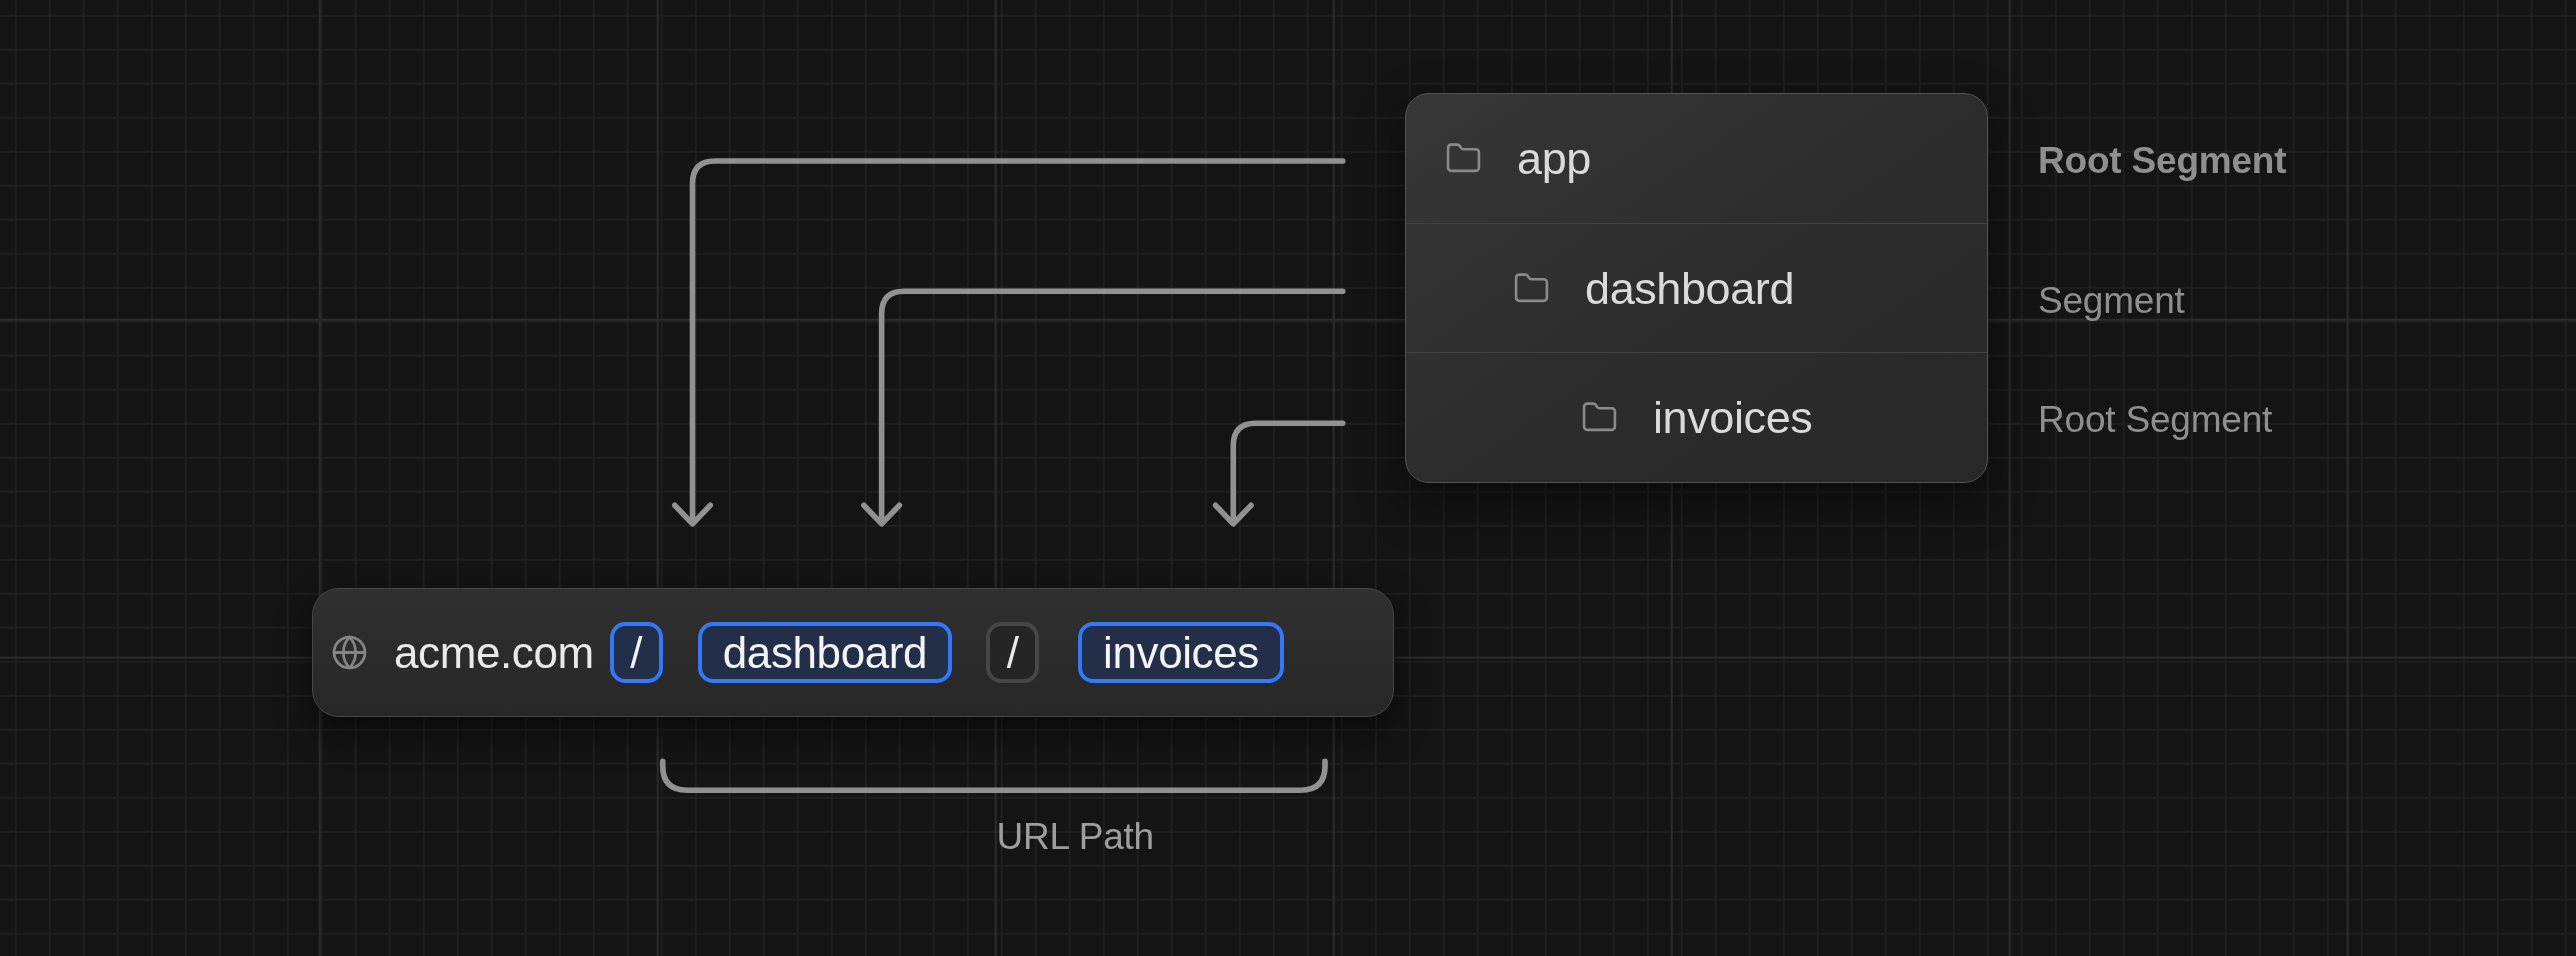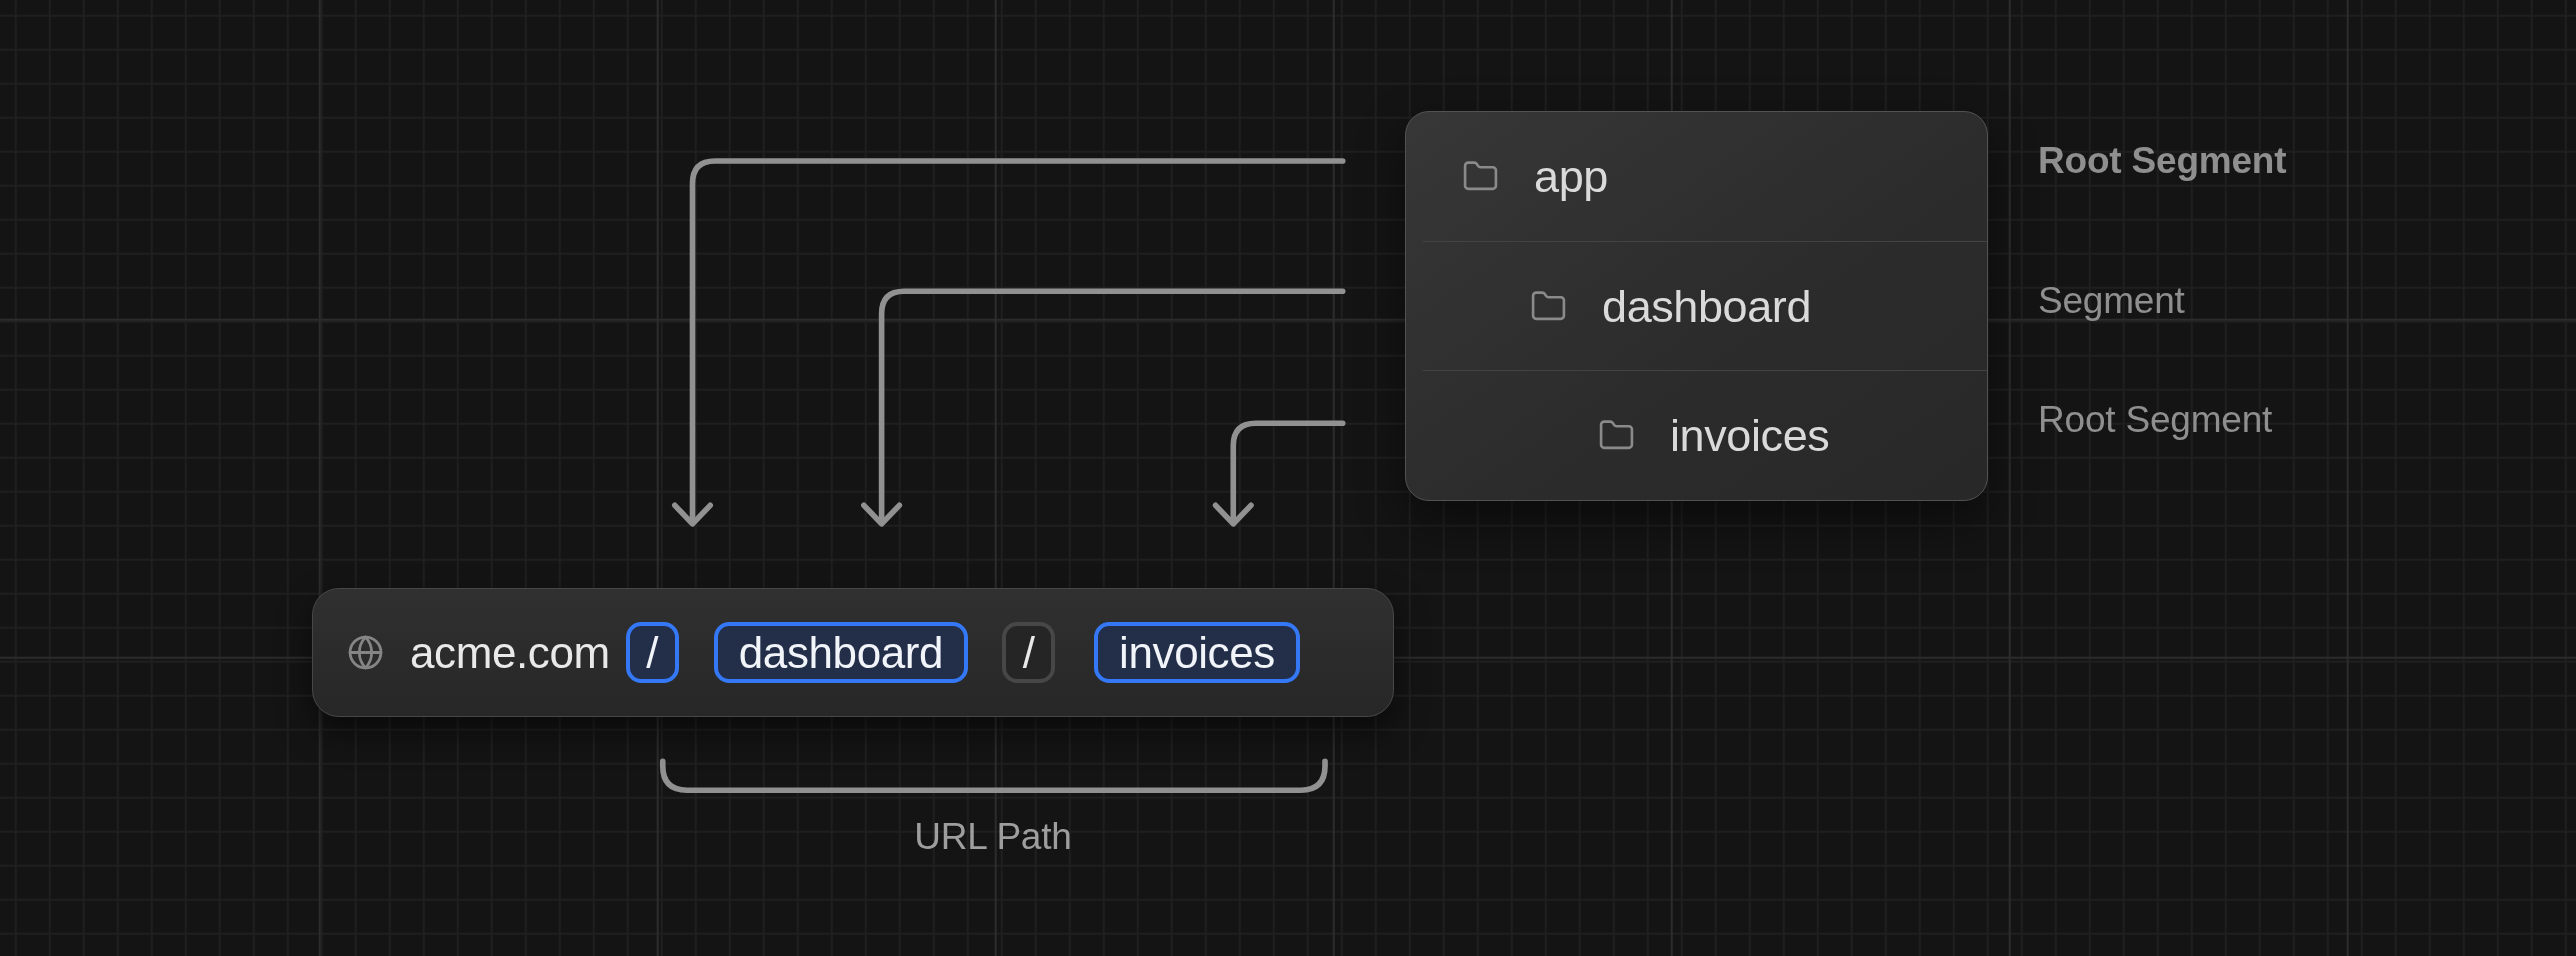--- a/index.html
+++ b/index.html
@@ -14,25 +14,25 @@
       linear-gradient(to right,#2c2c2c 2.4px,transparent 2.4px),
       linear-gradient(to bottom,#2c2c2c 2.4px,transparent 2.4px),
       linear-gradient(to right,#1f1f1f 1.6px,transparent 1.6px),
       linear-gradient(to bottom,#1f1f1f 1.6px,transparent 1.6px);
     background-size:338px 338px,338px 338px,34px 34px,34px 34px;
     background-position:-19.3px -19.3px,-19.3px -19.3px,-19.3px -19.3px,-19.3px -19.3px;
   }
 
   
   .tree-panel{
-    position:absolute;left:1405px;top:111px;width:583px;height:390px;
+    position:absolute;left:1405px;top:93px;width:583px;height:390px;
     border:1.6px solid #525252;border-radius:24px;
     background:linear-gradient(145deg,#373737 0%,#2c2c2c 55%,#282828 100%);
     box-shadow:0 19.3px 48px rgba(0,0,0,.45);
-    display:flex;flex-direction:column;padding-left:17px;
+    display:flex;flex-direction:column;
   }
   .tree-row{
     flex:1 1 0;display:flex;align-items:center;
     padding-left:39px;
   }
   .tree-row + .tree-row{border-top:1.6px solid #434343;}
   .tree-row.depth-1{padding-left:107px;}
   .tree-row.depth-2{padding-left:175px;}
   .folder-icon{width:37px;height:37px;flex:0 0 auto;margin-right:35px;display:block;}
   .folder-icon svg{width:100%;height:100%;display:block;stroke:#8a8a8a;}
@@ -49,41 +49,41 @@
   
   .overlay{position:absolute;inset:0;pointer-events:none;}
 
   
   .url-bar{
     position:absolute;left:312px;top:588px;width:1082px;height:129px;
     border:1.6px solid #474747;border-radius:27px;
     background:linear-gradient(180deg,#303030 0%,#272727 100%);
     box-shadow:0 14.5px 32px rgba(0,0,0,.5);
     display:flex;align-items:center;
-    padding-left:34px;
+    padding-left:18px;
   }
   .globe-icon{width:37px;height:37px;flex:0 0 auto;margin-right:26px;}
   .globe-icon svg{width:100%;height:100%;display:block;stroke:#858585;}
   .domain-text{font-size:44px;color:#e9e9e9;letter-spacing:-0.4px;white-space:nowrap;}
   .chip{
     height:61px;display:flex;align-items:center;justify-content:center;
     border-radius:15.3px;font-size:44px;letter-spacing:-0.4px;line-height:1;
   }
   .chip.blue{border:4px solid #3578f6;background:#232e49;color:#f1f4f9;}
   .chip.gray{border:4px solid #474747;background:#252525;color:#e9e9e9;}
   .chip.slash{width:53px;padding:0;}
   .chip.word{padding:0 21px;}
   .chip.seg-0{margin-left:16px;}
   .chip.seg-1{margin-left:35px;}
   .chip.seg-2{margin-left:34px;}
   .chip.seg-3{margin-left:39px;}
 
   
   .bracket-label{
-    position:absolute;left:832px;top:816px;width:322px;text-align:center;
+    position:absolute;left:832px;top:816px;width:322px;text-align:right;
     font-size:37px;color:#9e9e9e;letter-spacing:-0.2px;
   }
 </style>
 </head>
 <body>
 
 <div class="stage">
 
   <svg class="overlay" width="2576" height="956" viewBox="0 0 3200 1188" fill="none" stroke="#919191" stroke-width="7" stroke-linecap="round" stroke-linejoin="round">
     <g>

